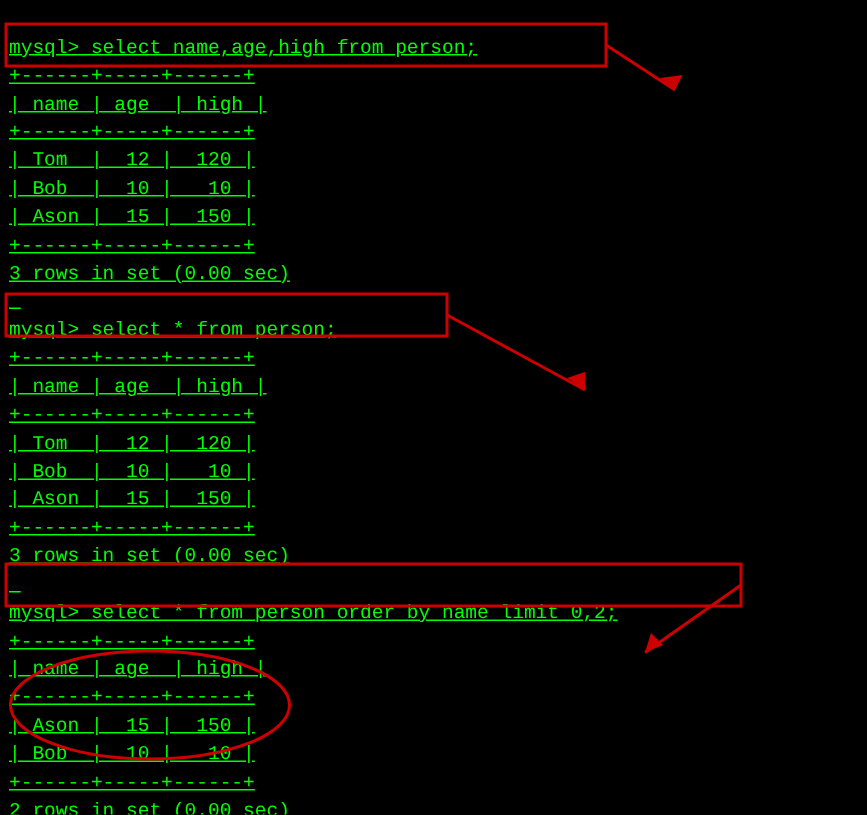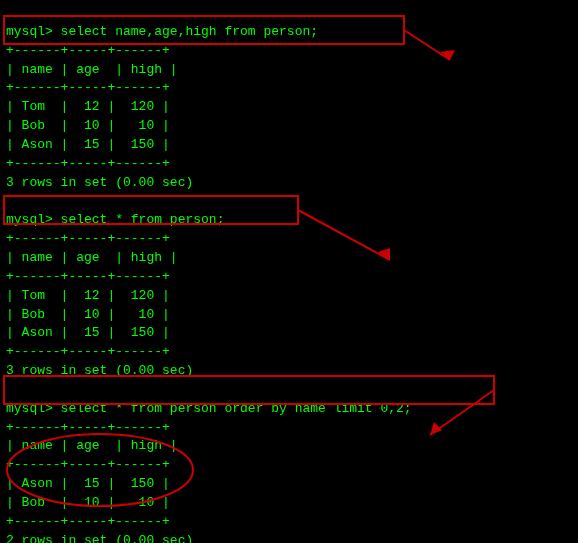--- a/index.html
+++ b/index.html
@@ -13,20 +13,21 @@
       overflow: hidden;
       position: relative;
       padding: 4px 6px;
     }
     .terminal {
       line-height: 1.45;
       white-space: pre;
     }
     .line {
       display: block;
+      text-decoration: underline;
     }
     
     .overlay {
       position: absolute;
       top: 0; left: 0;
       width: 578px;
       height: 543px;
       pointer-events: none;
     }
   </style>

